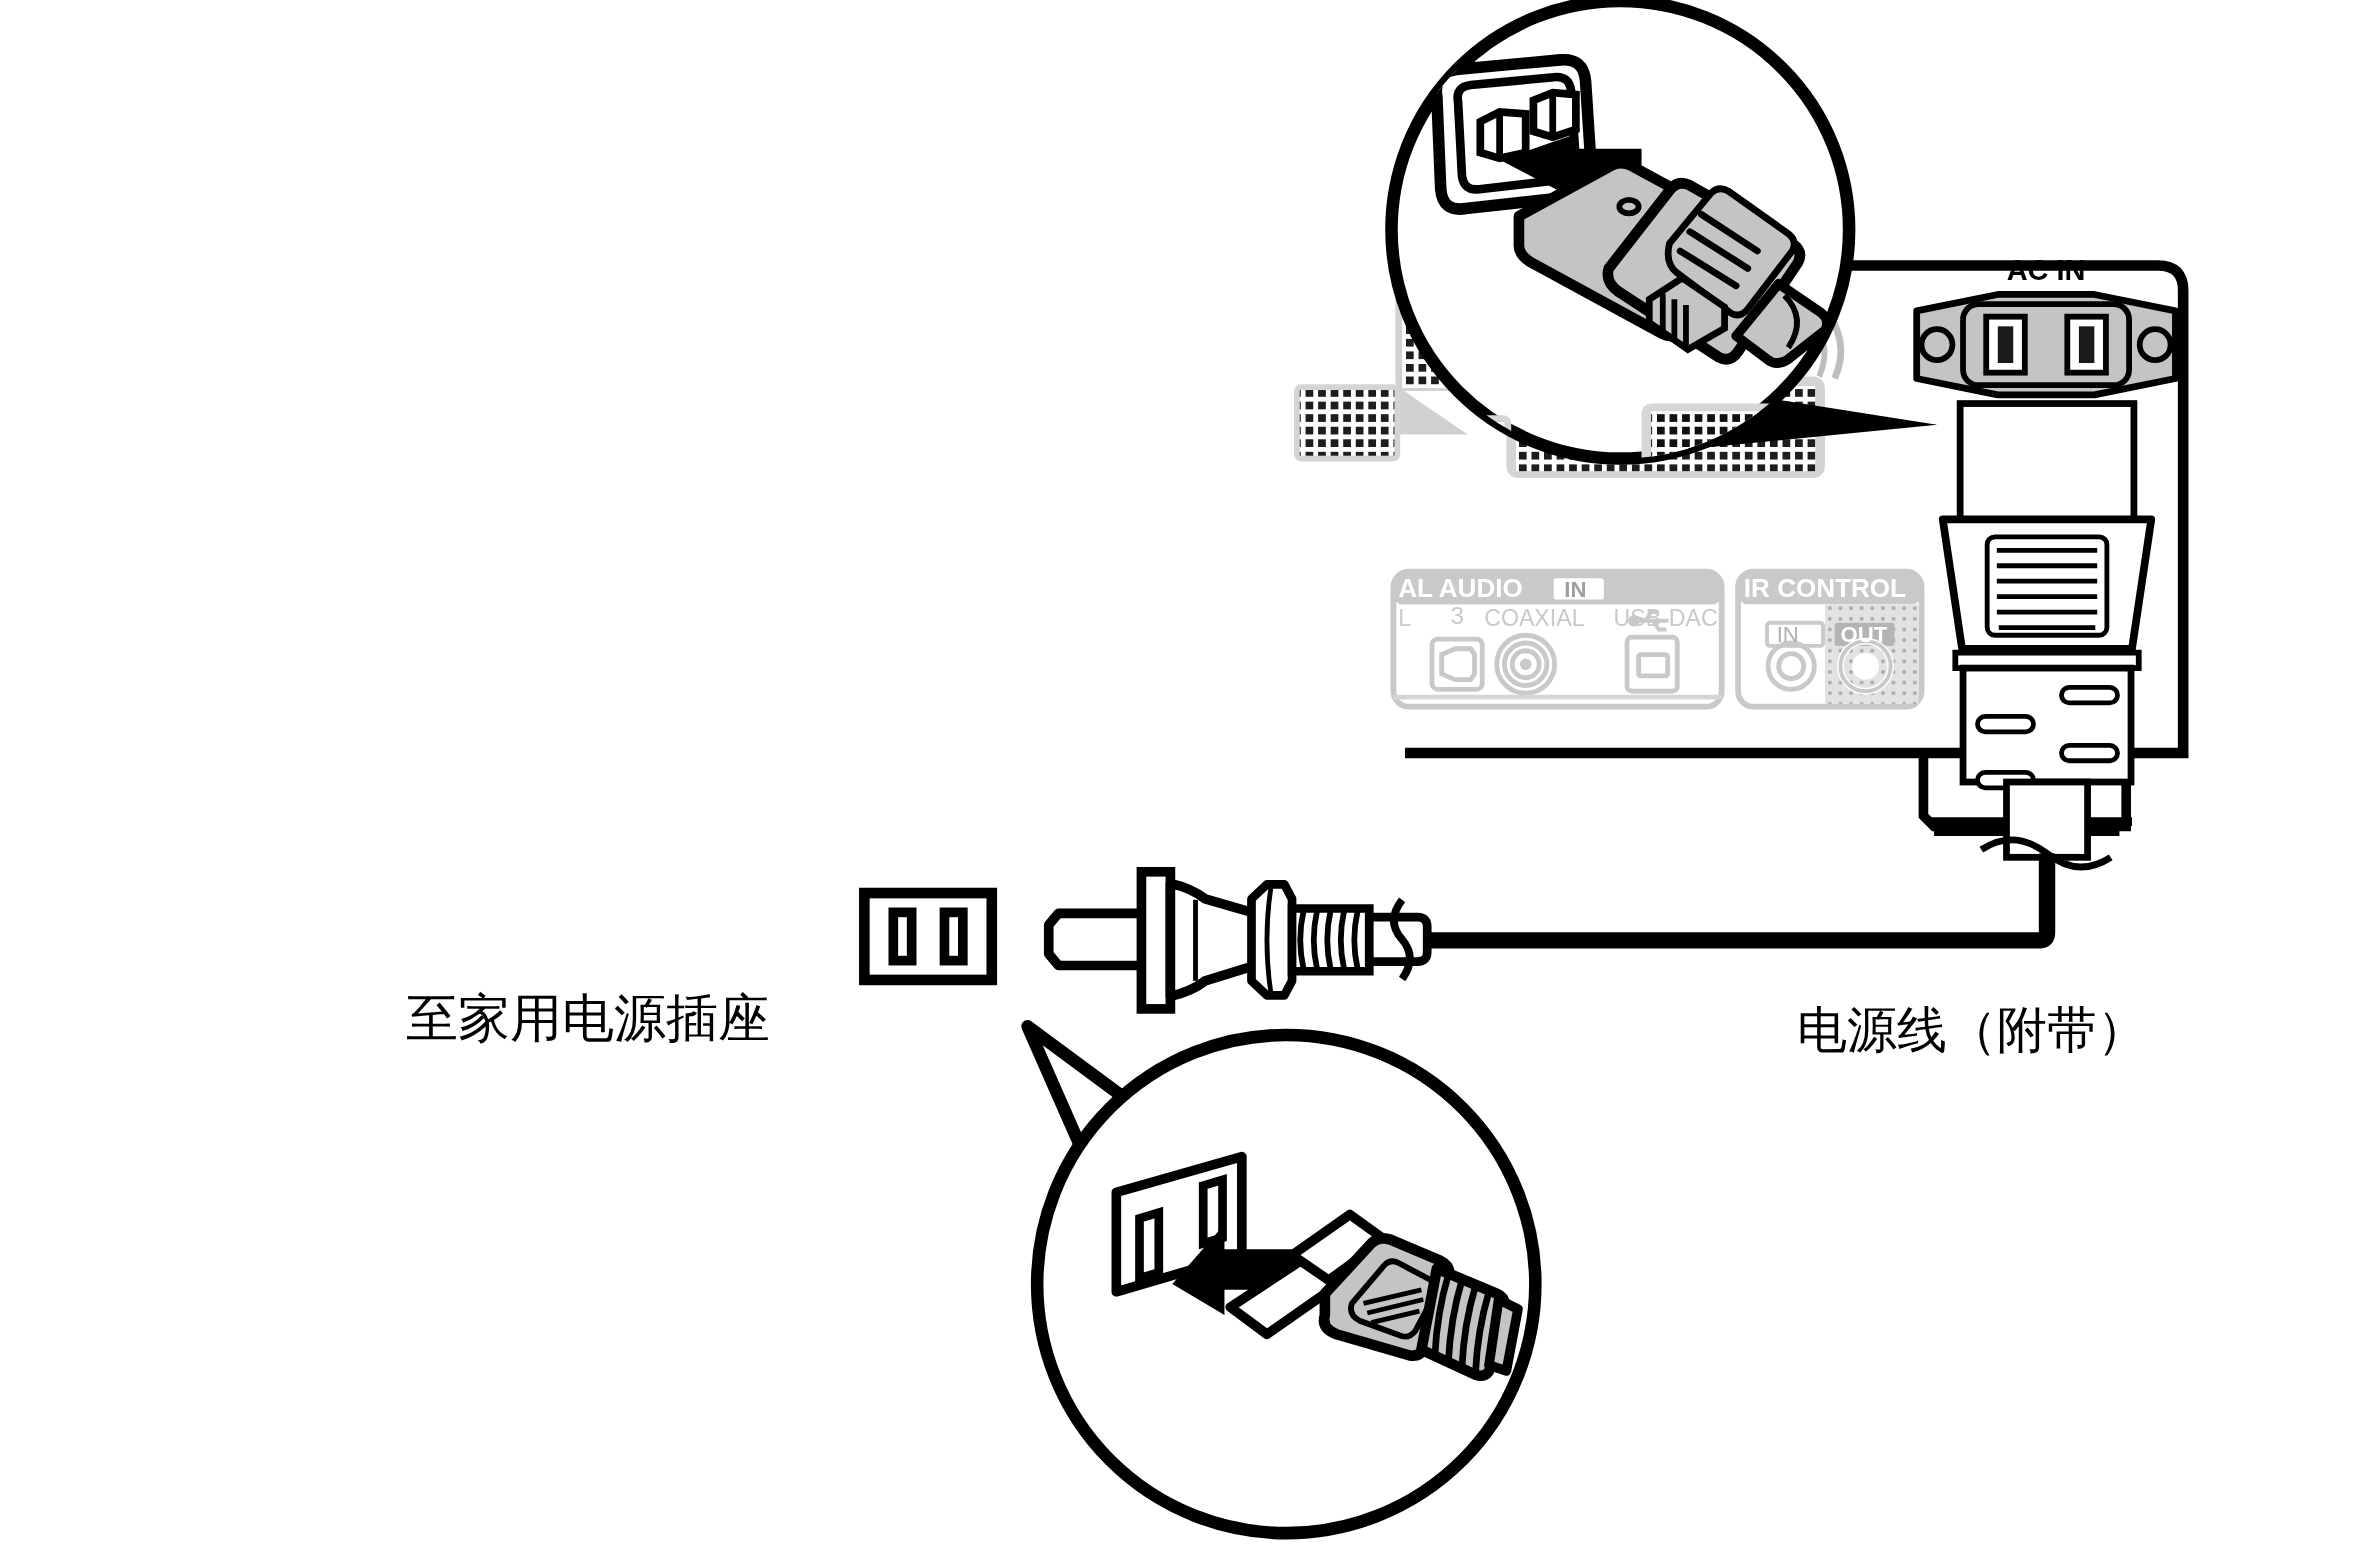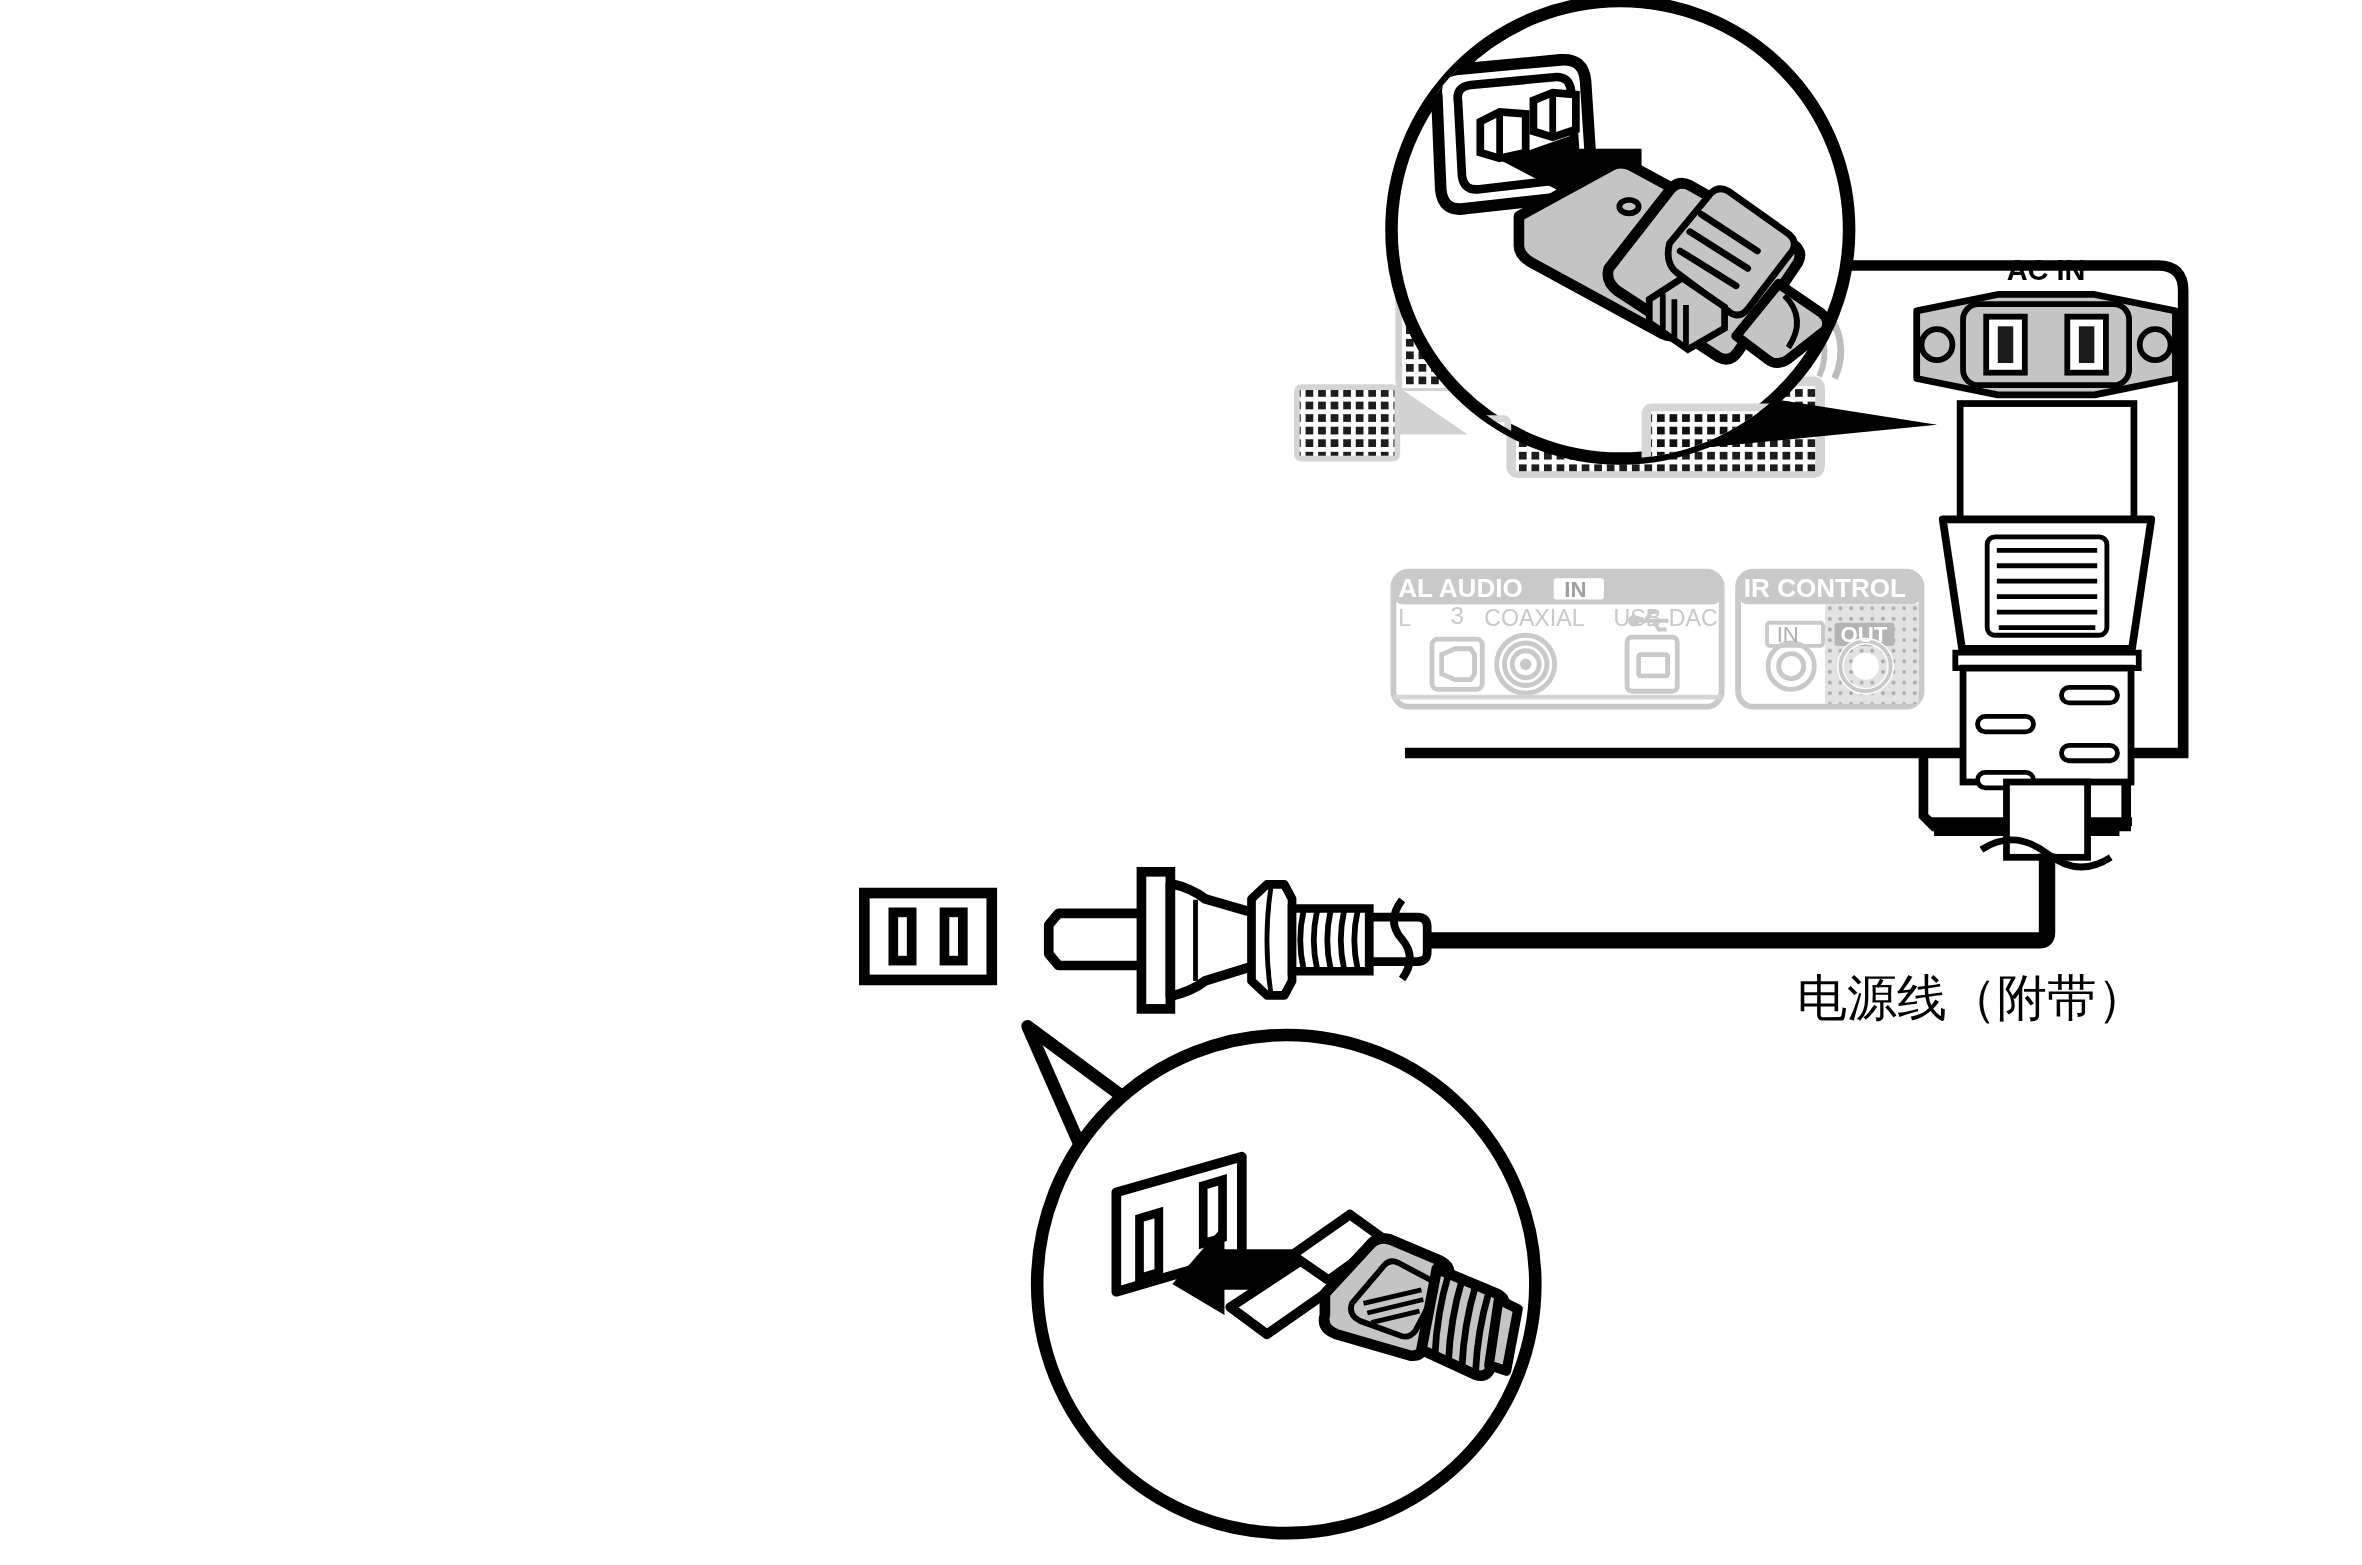--- a/index.html
+++ b/index.html
@@ -1,21 +1,21 @@
 <!DOCTYPE html>
 <html><head>
 <meta charset="utf-8">
 <style>
   html,body{margin:0;padding:0;background:#ffffff;}
   body{font-family:"Liberation Sans","DejaVu Sans",sans-serif;}
   #stage{position:relative;width:2363px;height:1565px;background:#fff;overflow:hidden;}
   svg{display:block;}
   .lbl{position:absolute;color:#000;white-space:pre;}
   .lbl-outlet{left:406px;top:850px;font-size:52px;line-height:1.30;letter-spacing:0px;}
-  .lbl-cord{left:1797px;top:968px;font-size:50px;line-height:1.2;}
+  .lbl-cord{left:1797px;top:1000px;font-size:50px;line-height:1.2;}
 </style>
 </head>
 <body>
 
 <div id="stage">
 
   <svg width="2363" height="1565" viewBox="0 0 2447 1621" xmlns="http://www.w3.org/2000/svg">
 
     <defs>
       <pattern id="ventGrid" width="13" height="13" patternUnits="userSpaceOnUse">
@@ -268,18 +268,19 @@
           <path d="M 1528 1332 Q 1516 1372 1514 1416"></path>
           <path d="M 1542 1338 Q 1530 1378 1528 1422"></path>
         </g>
         <path d="M 1552 1346 L 1572 1356 L 1560 1420 L 1542 1414 Z" fill="#c4c4c4" stroke="#000" stroke-width="10" stroke-linejoin="round"></path>
       </g>
     </g>
 
   </svg>
 
   <div class="lbl lbl-outlet">
+    <div>至家用电源插座</div>
   </div>
 
   <div class="lbl lbl-cord">电源线（附带）</div>
 
 </div>
 
 
 </body></html>

